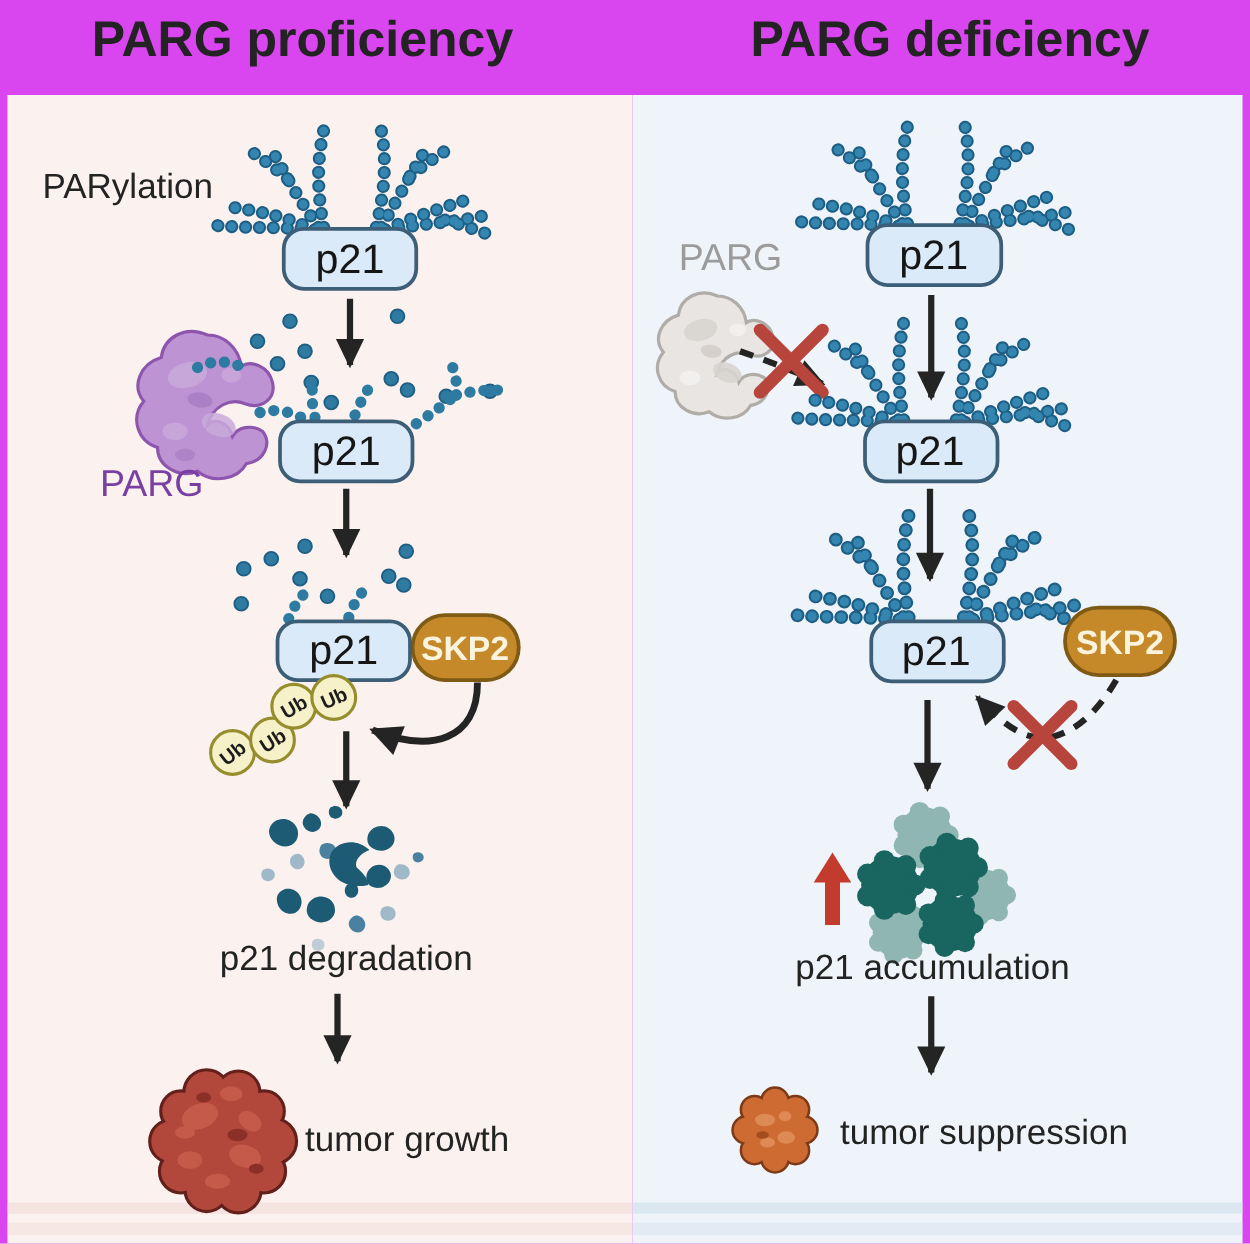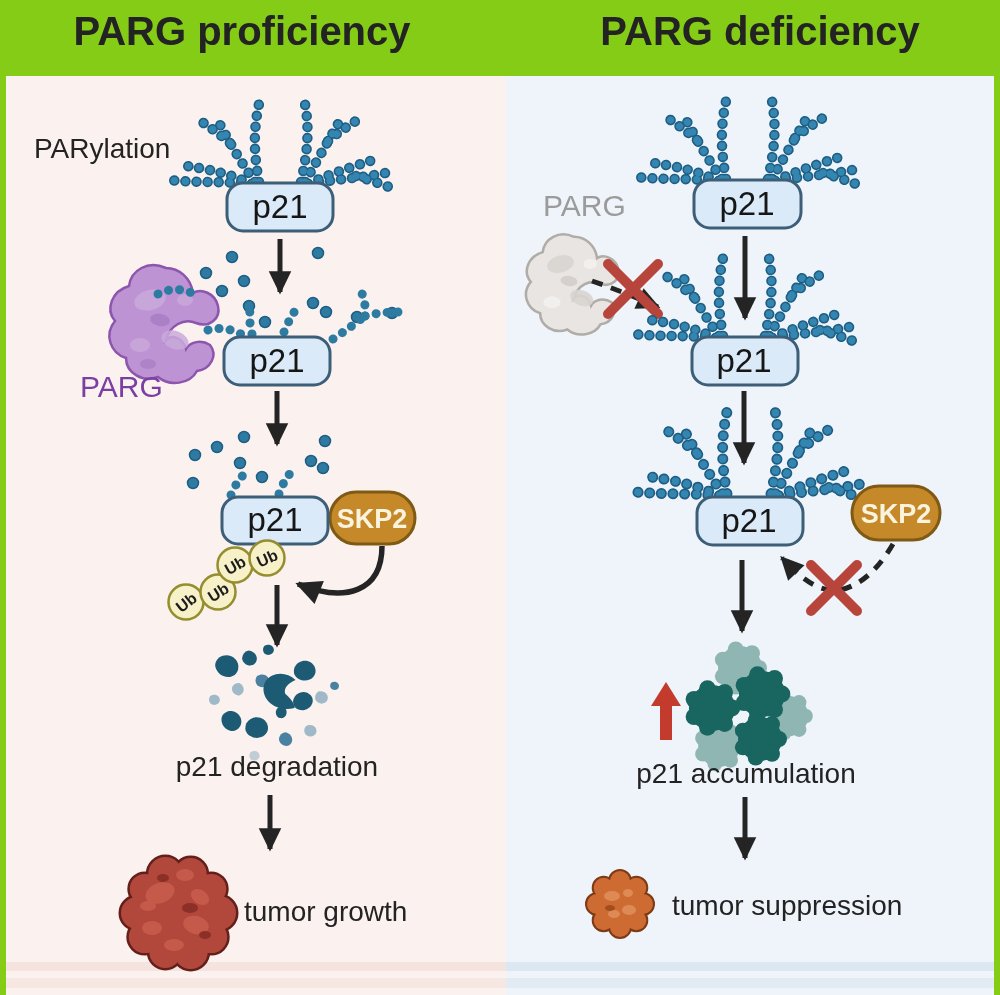--- a/index.html
+++ b/index.html
@@ -1,16 +1,16 @@
 <!DOCTYPE html>
 <html><head>
 <meta charset="utf-8">
 <style>
   html,body{margin:0;padding:0;background:#ffffff;}
-  .figure-wrap{position:relative;width:1000px;height:995px;background:#84cc16;
+  .figure-wrap{position:relative;width:1000px;height:995px;background:#d946ef;
     font-family:"Liberation Sans", sans-serif;}
   svg{display:block;}
   text{fill:#232323;}
   .ttl{font-size:40px;font-weight:bold;}
   .lbl{font-size:28px;}
   .lbl-parg-l{font-size:30px;fill:#7a3fa3;}
   .lbl-parg-r{font-size:30px;fill:#9b9b9b;}
   .box-label{font-size:33px;fill:#161616;}
   .skp2-t{font-size:27px;font-weight:bold;fill:#faf3dd;}
   .ub-t{font-size:16px;font-weight:bold;fill:#1c1c1c;}

